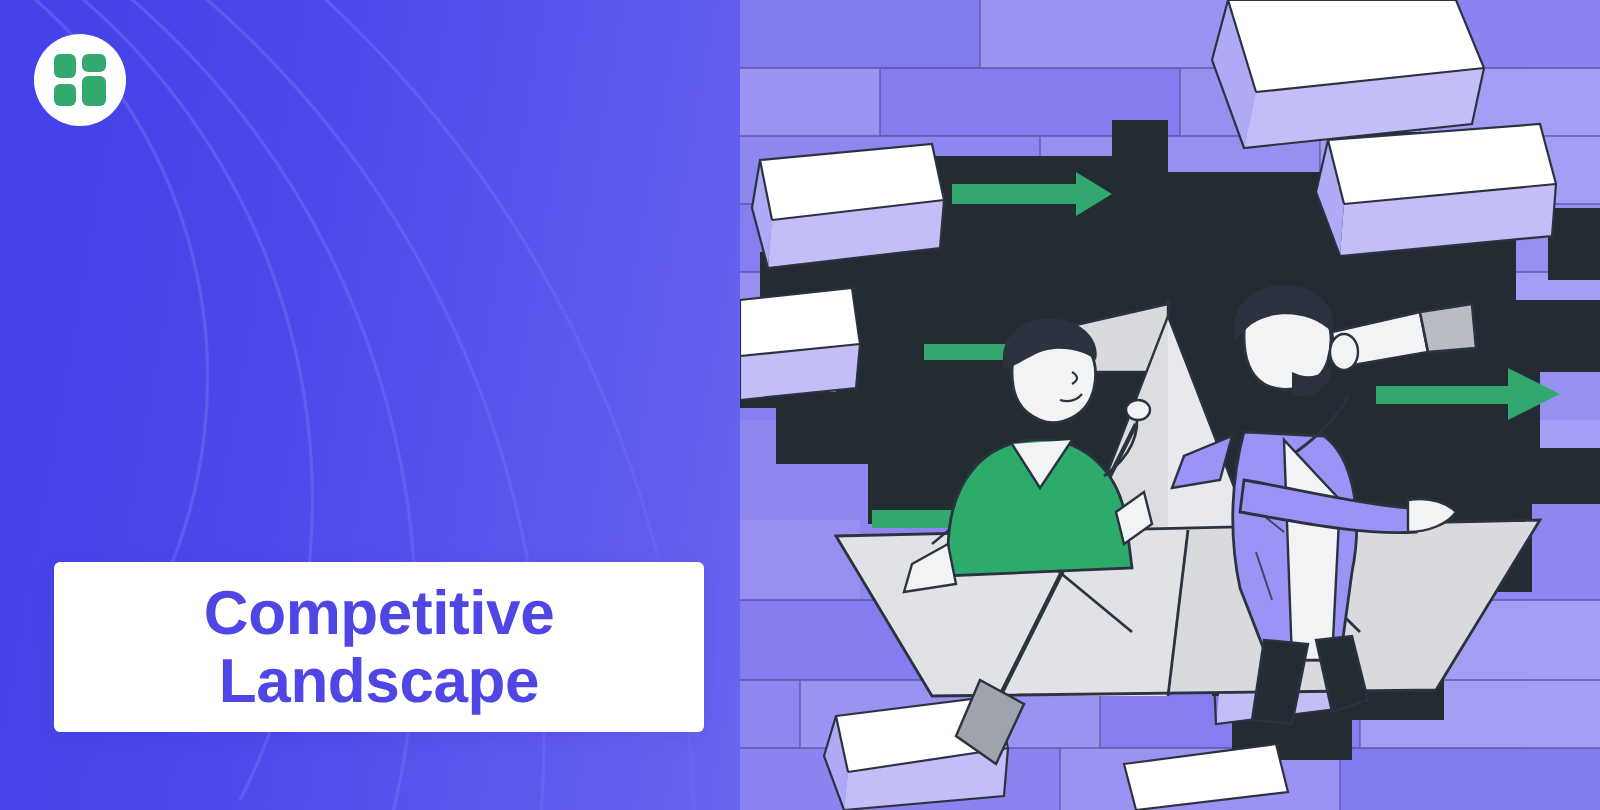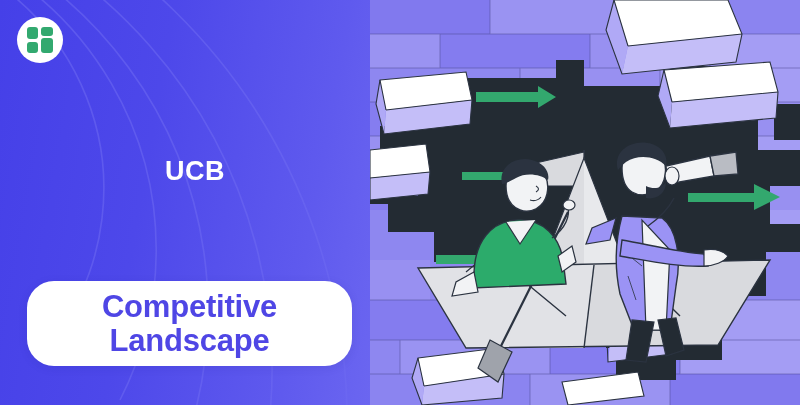--- a/index.html
+++ b/index.html
@@ -36,21 +36,21 @@
 
   .brand-text{
     position:absolute;left:0;top:156px;width:390px;
     text-align:center;
     color:#ffffff;
     font-size:27px;font-weight:bold;letter-spacing:0.5px;
   }
 
   .title-card{
     position:absolute;left:27px;top:281px;width:325px;height:85px;
-    background:#ffffff;border-radius:27px;
+    background:#ffffff;border-radius:3px;
     display:flex;align-items:center;justify-content:center;
     box-shadow:0 2px 10px rgba(30,25,120,0.10);
   }
   .title-card .title-text{
     color:#4f46e5;
     font-size:31px;line-height:1.08;font-weight:bold;
     text-align:center;letter-spacing:-0.2px;
     white-space:pre-line;
   }
 
@@ -82,21 +82,20 @@
 
     <div class="logo-badge">
       <div class="logo-grid">
         <i class="lg-a"></i>
           <i class="lg-b"></i>
           <i class="lg-c"></i>
           <i class="lg-d"></i>
       </div>
     </div>
 
-    <div class="brand-text">UCB</div>
 
     <div class="title-card">
       <div class="title-text">Competitive
 Landscape</div>
     </div>
   </div>
 
   <div class="illus">
     <svg width="430" height="405" viewBox="0 0 430 405" xmlns="http://www.w3.org/2000/svg">
       <defs>

